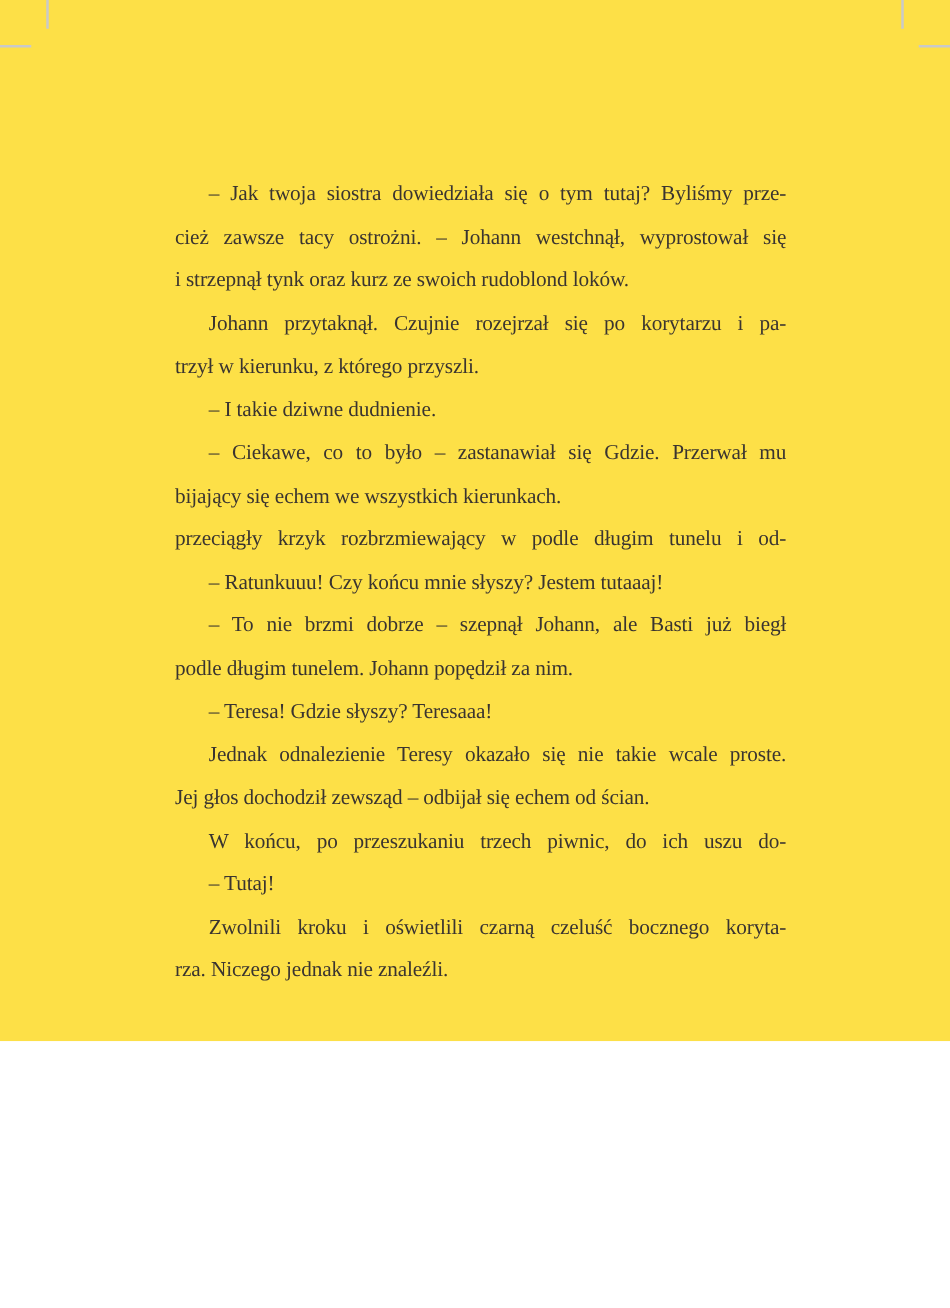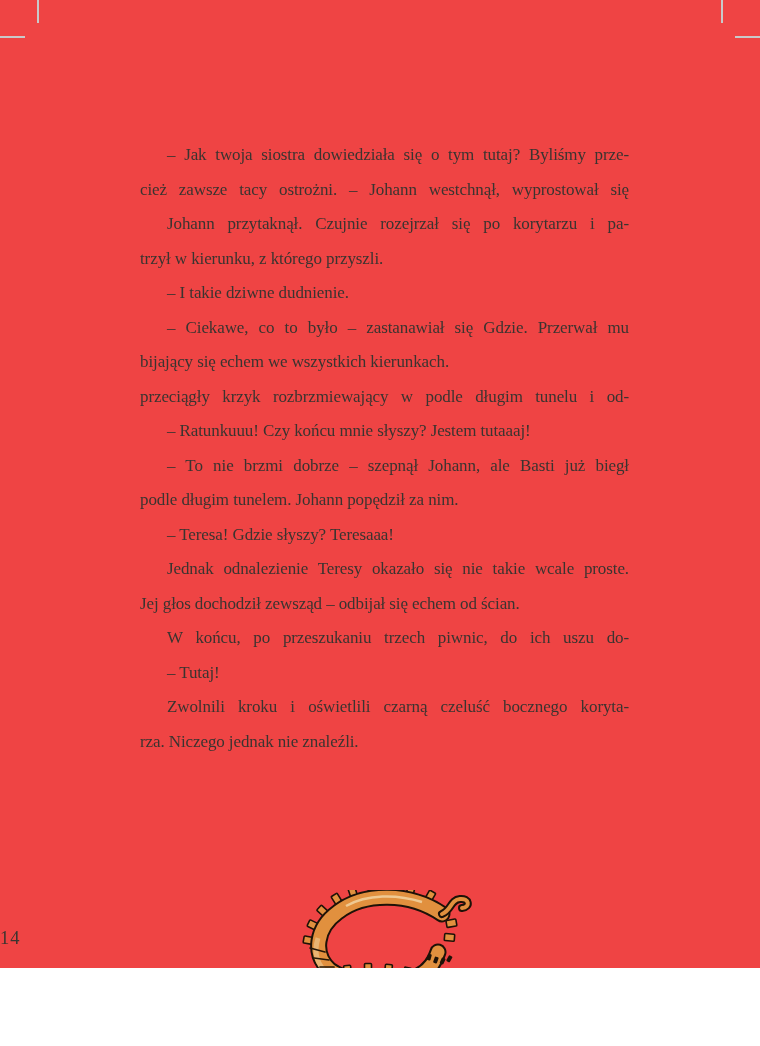--- a/index.html
+++ b/index.html
@@ -1,17 +1,17 @@
 <!DOCTYPE html>
 <html><head>
 <meta charset="utf-8">
 <style>
   html,body{margin:0;padding:0;background:#ffffff;}
   .page{
-    position:relative;width:760px;height:968px;background:#ef4444;
+    position:relative;width:760px;height:833px;background:#fde047;
     overflow:hidden;font-family:"Liberation Serif","DejaVu Serif",serif;
   }
   
   .trim{position:absolute;background:#c9c9c9;}
   .trim.v{width:2px;height:23px;}
   .trim.h{width:25px;height:2px;}
   .tl-v{left:37px;top:0;}      .tl-h{left:0;top:36px;}
   .tr-v{left:721px;top:0;}     .tr-h{left:735px;top:36px;}
   .bl-h{left:0;top:1003px;}    .bl-v{left:37px;top:1023px;}
   .br-h{left:735px;top:1003px;}.br-v{left:721px;top:1023px;}
@@ -41,20 +41,21 @@
   <div class="trim v tr-v"></div>
   <div class="trim h tr-h"></div>
   <div class="trim h bl-h"></div>
   <div class="trim v bl-v"></div>
   <div class="trim h br-h"></div>
   <div class="trim v br-v"></div>
 
   <div class="text-block">
       <div class="line ind just">– Jak twoja siostra dowiedziała się o tym tutaj? Byliśmy prze-</div>
       <div class="line just">cież zawsze tacy ostrożni. – Johann westchnął, wyprostował się</div>
+      <div class="line">i strzepnął tynk oraz kurz ze swoich rudoblond loków.</div>
       <div class="line ind just">Johann przytaknął. Czujnie rozejrzał się po korytarzu i pa-</div>
       <div class="line">trzył w kierunku, z którego przyszli.</div>
       <div class="line ind">– I takie dziwne dudnienie.</div>
       <div class="line ind just">– Ciekawe, co to było – zastanawiał się Gdzie. Przerwał mu</div>
       <div class="line">bijający się echem we wszystkich kierunkach.</div>
       <div class="line just">przeciągły krzyk rozbrzmiewający w podle długim tunelu i od-</div>
       <div class="line ind">– Ratunkuuu! Czy końcu mnie słyszy? Jestem tutaaaj!</div>
       <div class="line ind just">– To nie brzmi dobrze – szepnął Johann, ale Basti już biegł</div>
       <div class="line">podle długim tunelem. Johann popędził za nim.</div>
       <div class="line ind">– Teresa! Gdzie słyszy? Teresaaa!</div>

